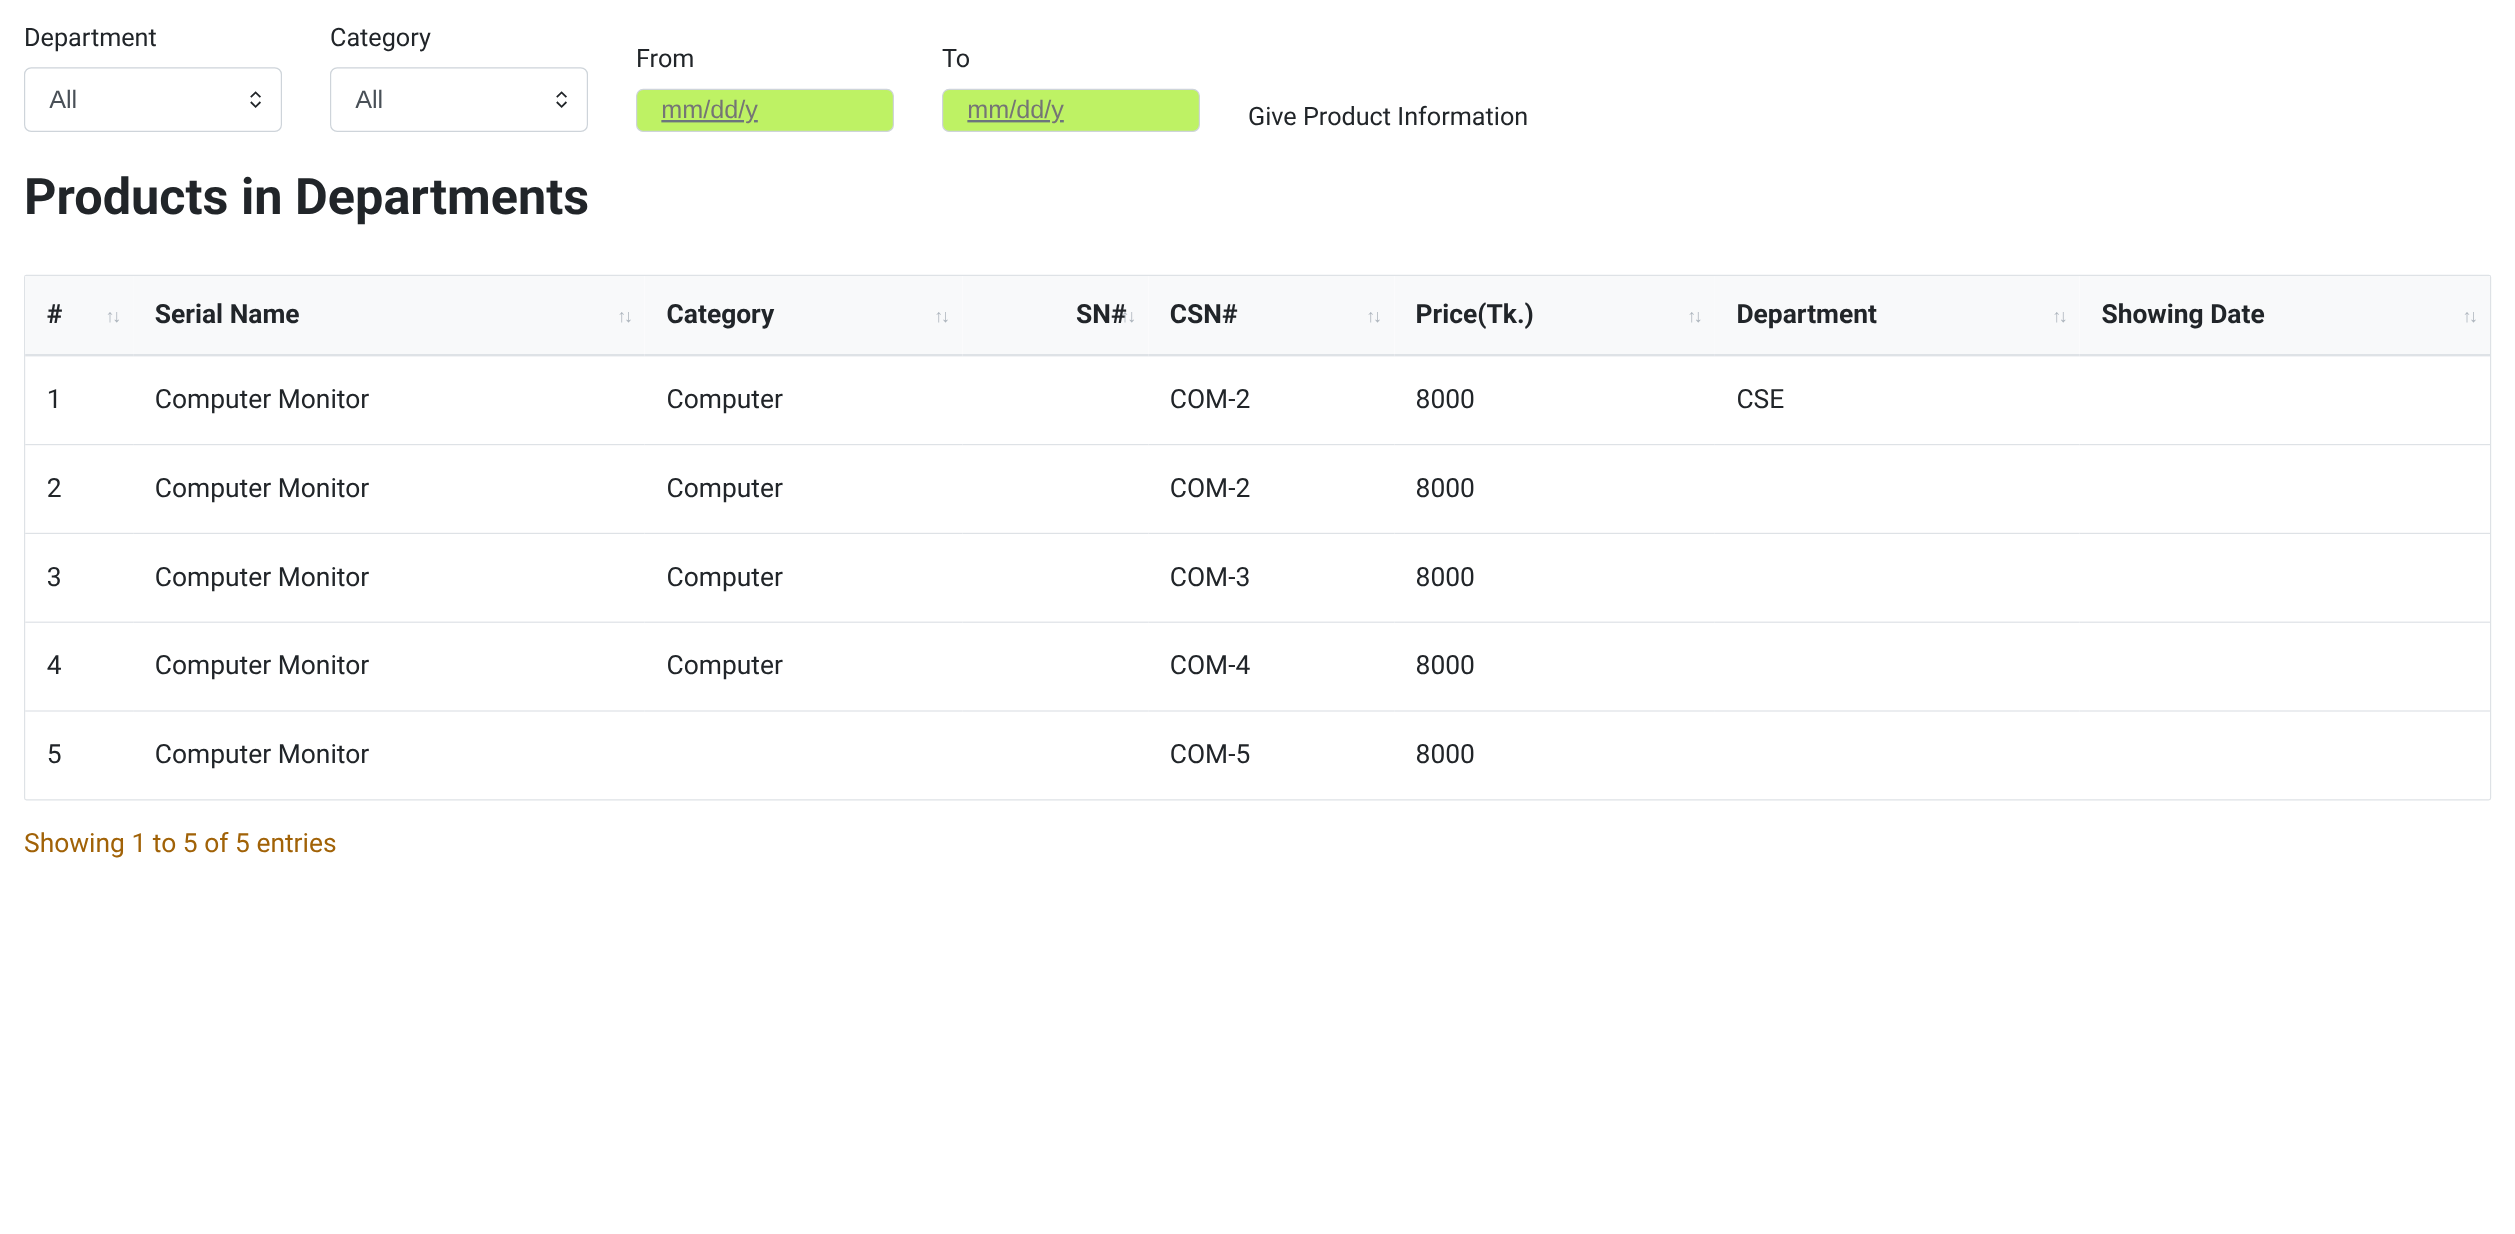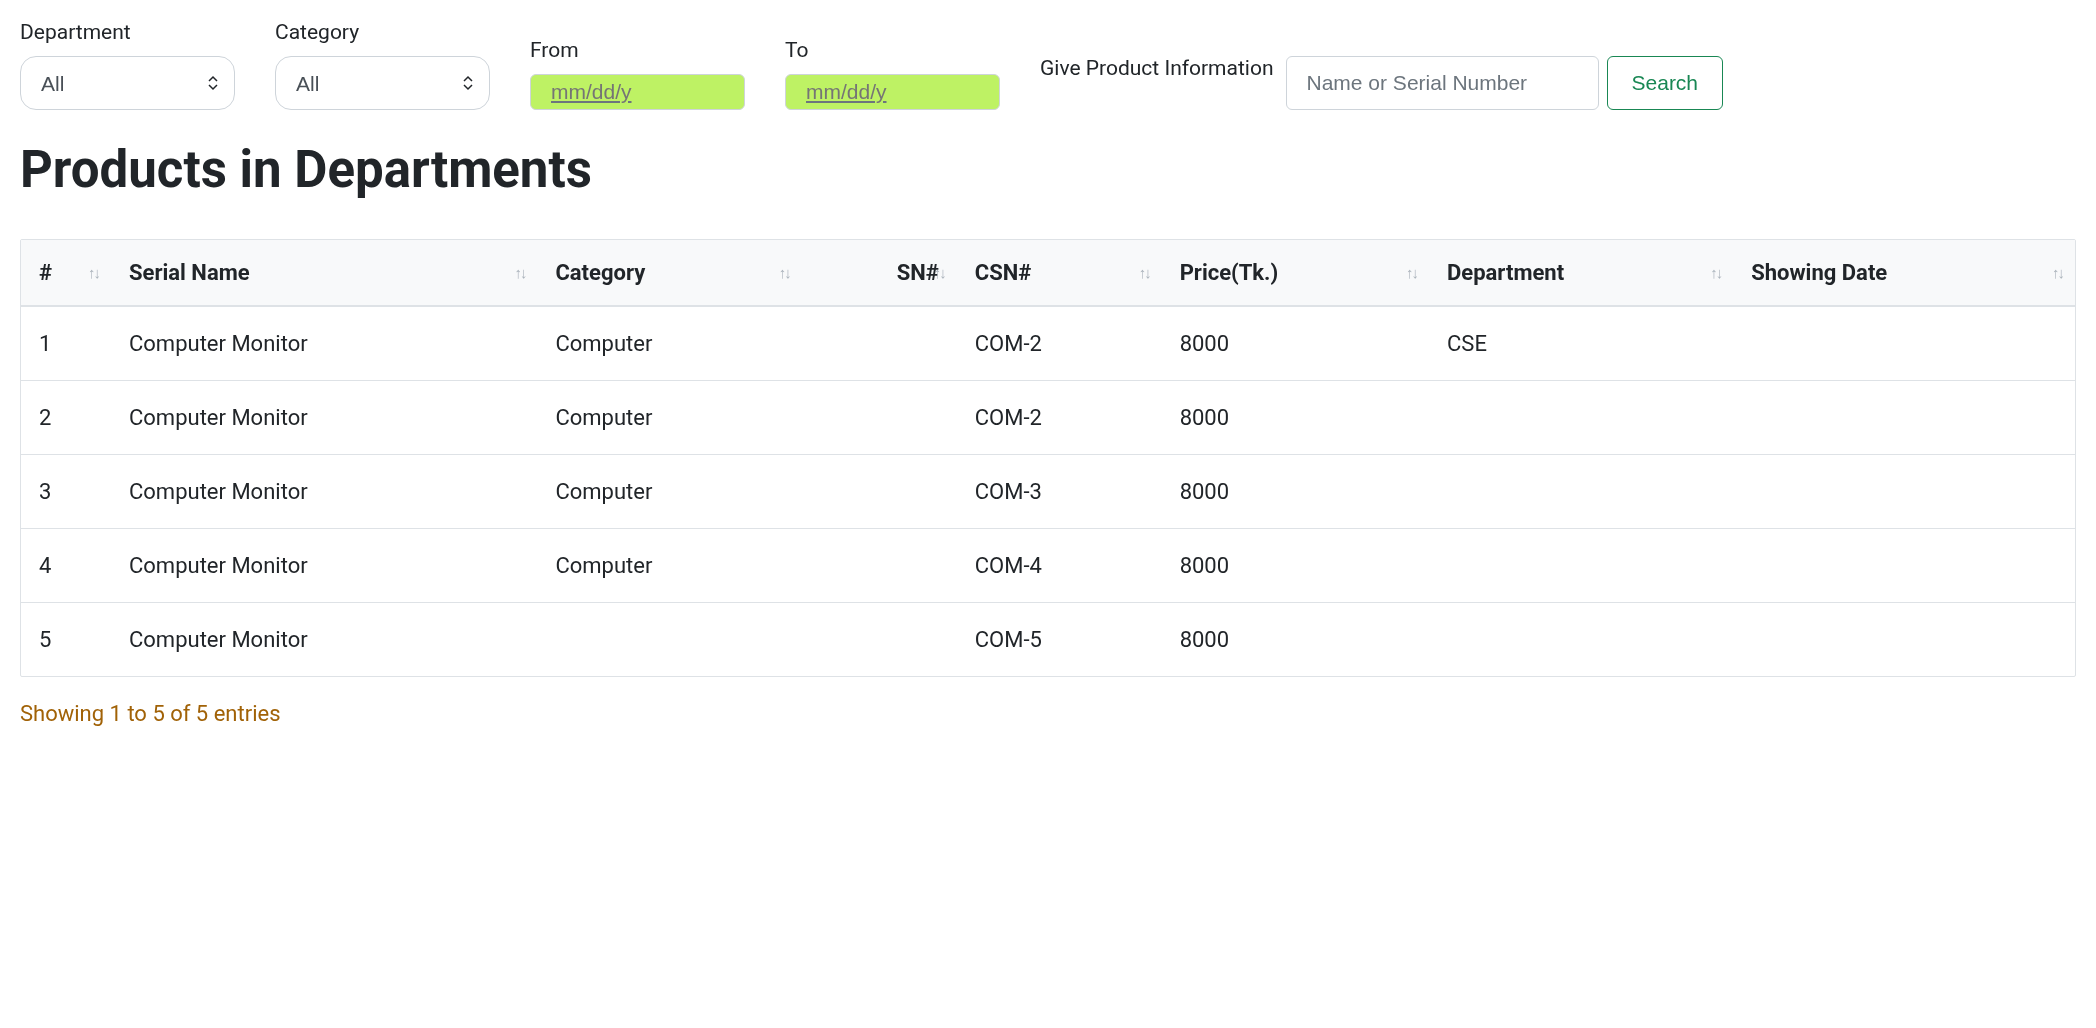--- a/index.html
+++ b/index.html
@@ -31,21 +31,21 @@
       font-weight: 400;
     }
     .select-wrapper {
       position: relative;
       width: 215px;
     }
     .form-select {
       width: 100%;
       height: 54px;
       border: 1px solid #ced4da;
-      border-radius: 16px;
+      border-radius: 6px;
       background: #fff;
       font-size: 21px;
       color: #495057;
       padding: 0 40px 0 20px;
       appearance: none;
       cursor: pointer;
     }
     .select-caret {
       position: absolute;
       right: 16px;
@@ -93,21 +93,21 @@
       height: 54px;
       padding: 0 24px;
       background: #fff;
       border: 1.5px solid #198754;
       color: #198754;
       border-radius: 6px;
       font-size: 21px;
       cursor: pointer;
     }
     .page-title {
-      font-size: 51px;
+      font-size: 42px;
       font-weight: 700;
       color: #212529;
       margin-bottom: 40px;
     }
     .table-container {
       border: 1px solid #dee2e6;
       border-radius: 2px;
     }
     table {
       width: 100%;
@@ -188,24 +188,20 @@
     <input type="text" class="date-input" placeholder="mm/dd/y" style="">
   </div>
 
   <div class="filter-group">
     <label class="filter-label">To</label>
     <input type="text" class="date-input" placeholder="mm/dd/y" style="">
   </div>
 
   <div class="search-group">
     <label class="filter-label">Give Product Information</label>
-    <div class="search-row">
-      <input type="text" class="search-input" placeholder="Name or Serial Number" style="">
-      <button class="search-button">Search</button>
-    </div>
   </div>
 </div>
 
 <h1 class="page-title">Products in Departments</h1>
 
 <div class="table-container">
   <table>
     <thead>
       <tr>
         <th style="width:90px;"><span>#</span><span class="sort-icon">↑↓</span></th>

